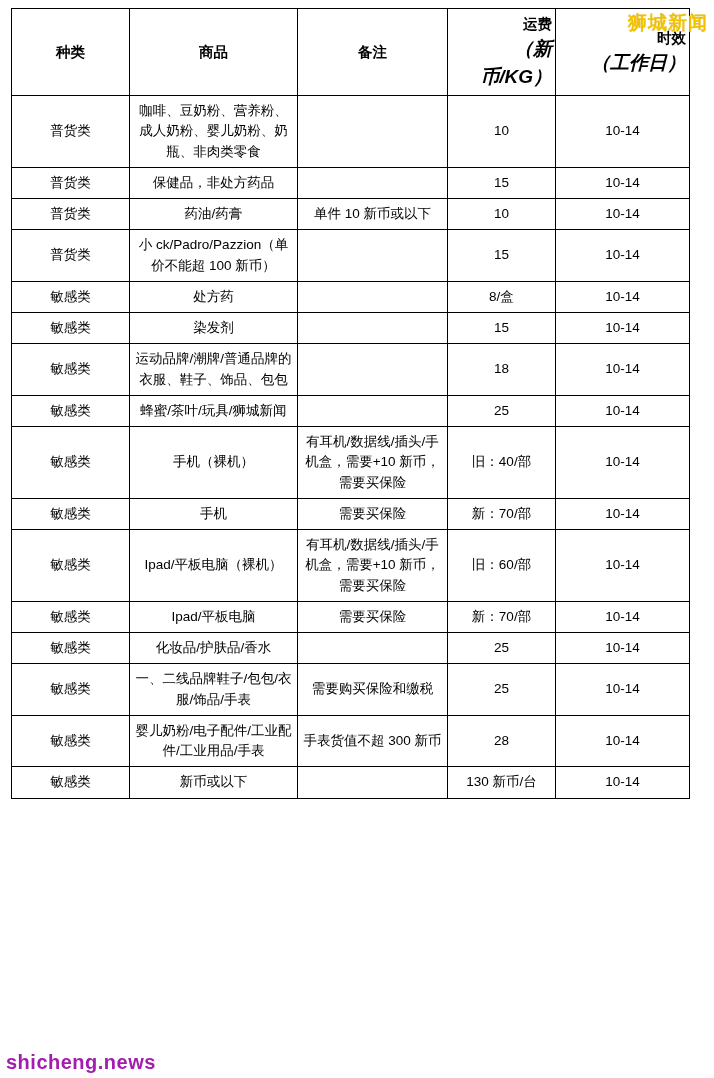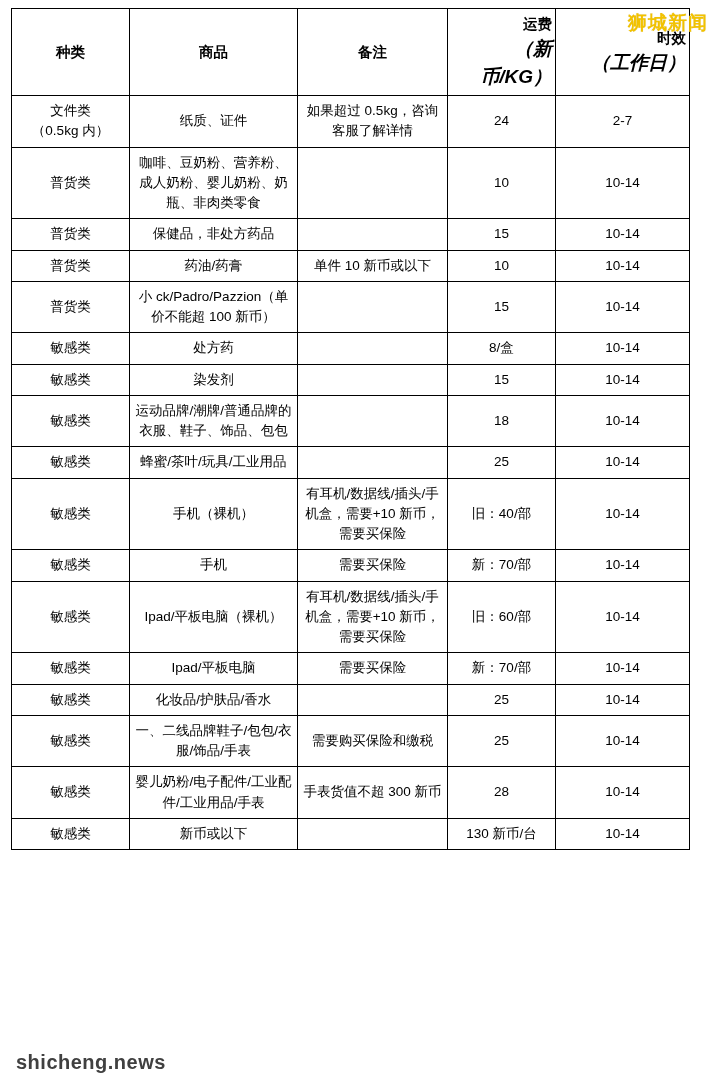--- a/index.html
+++ b/index.html
@@ -58,25 +58,25 @@
     font-size: 19px;
     font-weight: bold;
     color: #f2c200;
     letter-spacing: 1px;
     text-shadow: 0 0 1px rgba(0,0,0,0.12);
     pointer-events: none;
     margin-left: 17px;
   }
   .watermark-bl {
     position: absolute;
-    left: 16px;
+    left: 6px;
     bottom: 4px;
     font-size: 20px;
     font-weight: bold;
-    color: #404040;
+    color: #a21caf;
     letter-spacing: 0.5px;
     pointer-events: none;
   }
 </style>
 </head>
 <body>
 
 <div class="page">
 
   <table class="rate-table">
@@ -97,27 +97,20 @@
           <span class="sub">（新币/KG）</span>
         </td>
         <td class="hdr-two-line">
           <span>时效</span>
           <span class="sub">（工作日）</span>
         </td>
       </tr>
     </thead>
     <tbody id="table-body">
         <tr>
-          <td class="cell-multi">文件类<br>（0.5kg 内）</td>
-          <td class="cell-multi">纸质、证件</td>
-          <td class="cell-multi">如果超过 0.5kg，咨询客服了解详情</td>
-          <td class="cell-multi">24</td>
-          <td class="cell-multi">2-7</td>
-        </tr>
-        <tr>
           <td class="cell-multi">普货类</td>
           <td class="cell-multi">咖啡、豆奶粉、营养粉、成人奶粉、婴儿奶粉、奶瓶、非肉类零食</td>
           <td class="cell-multi"></td>
           <td class="cell-multi">10</td>
           <td class="cell-multi">10-14</td>
         </tr>
         <tr>
           <td class="cell-multi">普货类</td>
           <td class="cell-multi">保健品，非处方药品</td>
           <td class="cell-multi"></td>
@@ -154,21 +147,21 @@
         </tr>
         <tr>
           <td class="cell-multi">敏感类</td>
           <td class="cell-multi">运动品牌/潮牌/普通品牌的衣服、鞋子、饰品、包包</td>
           <td class="cell-multi"></td>
           <td class="cell-multi">18</td>
           <td class="cell-multi">10-14</td>
         </tr>
         <tr>
           <td class="cell-multi">敏感类</td>
-          <td class="cell-multi">蜂蜜/茶叶/玩具/工业用品</td>
+          <td class="cell-multi">蜂蜜/茶叶/玩具/狮城新闻</td>
           <td class="cell-multi"></td>
           <td class="cell-multi">25</td>
           <td class="cell-multi">10-14</td>
         </tr>
         <tr>
           <td class="cell-multi">敏感类</td>
           <td class="cell-multi">手机（裸机）</td>
           <td class="cell-multi">有耳机/数据线/插头/手机盒，需要+10 新币，需要买保险</td>
           <td class="cell-multi">旧：40/部</td>
           <td class="cell-multi">10-14</td>

